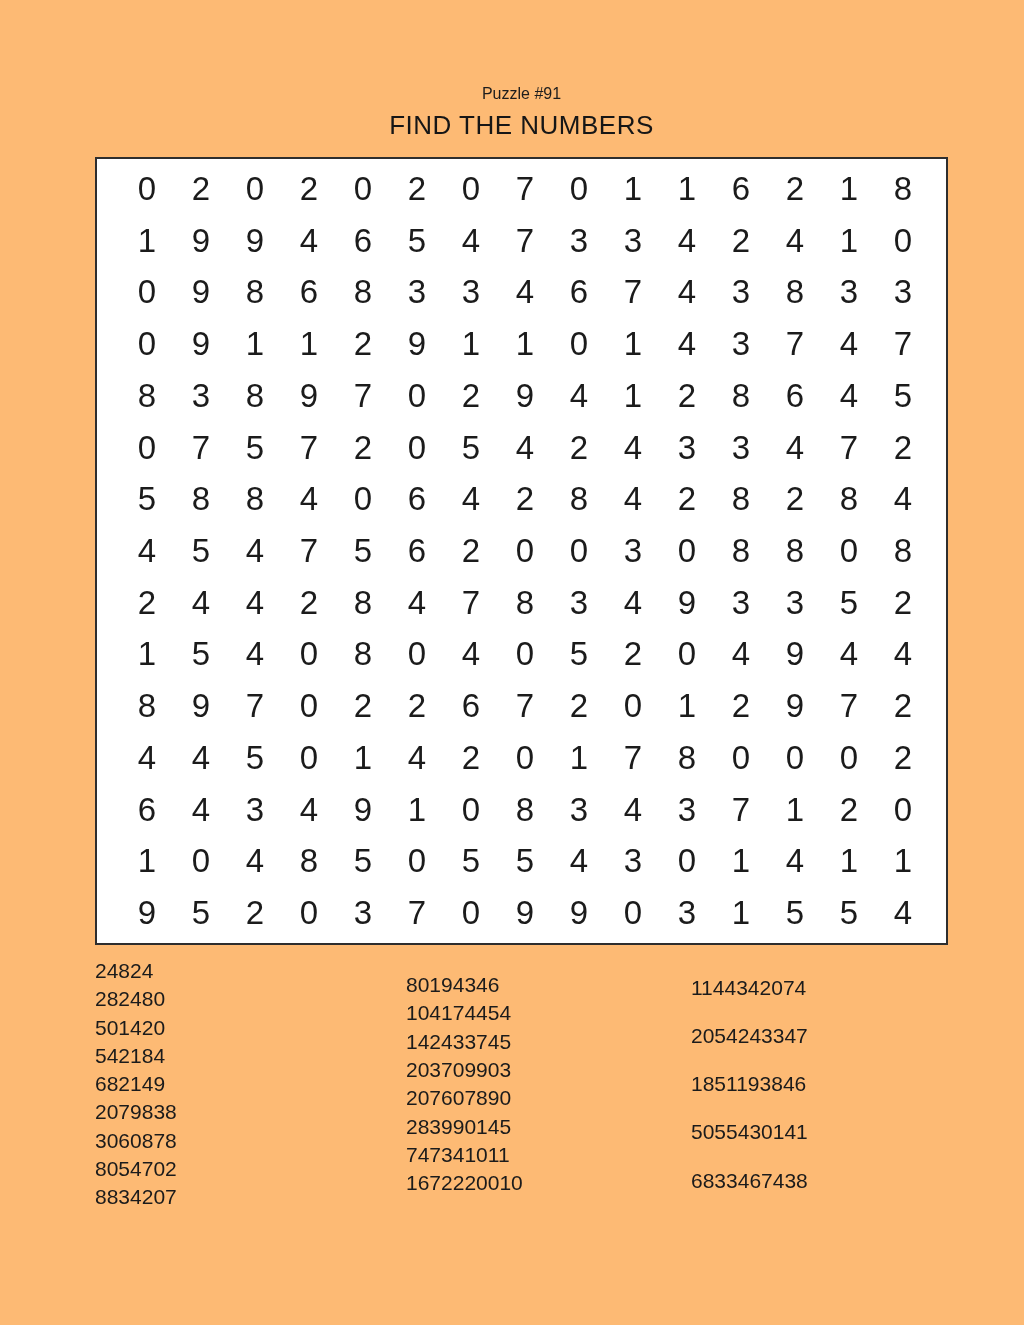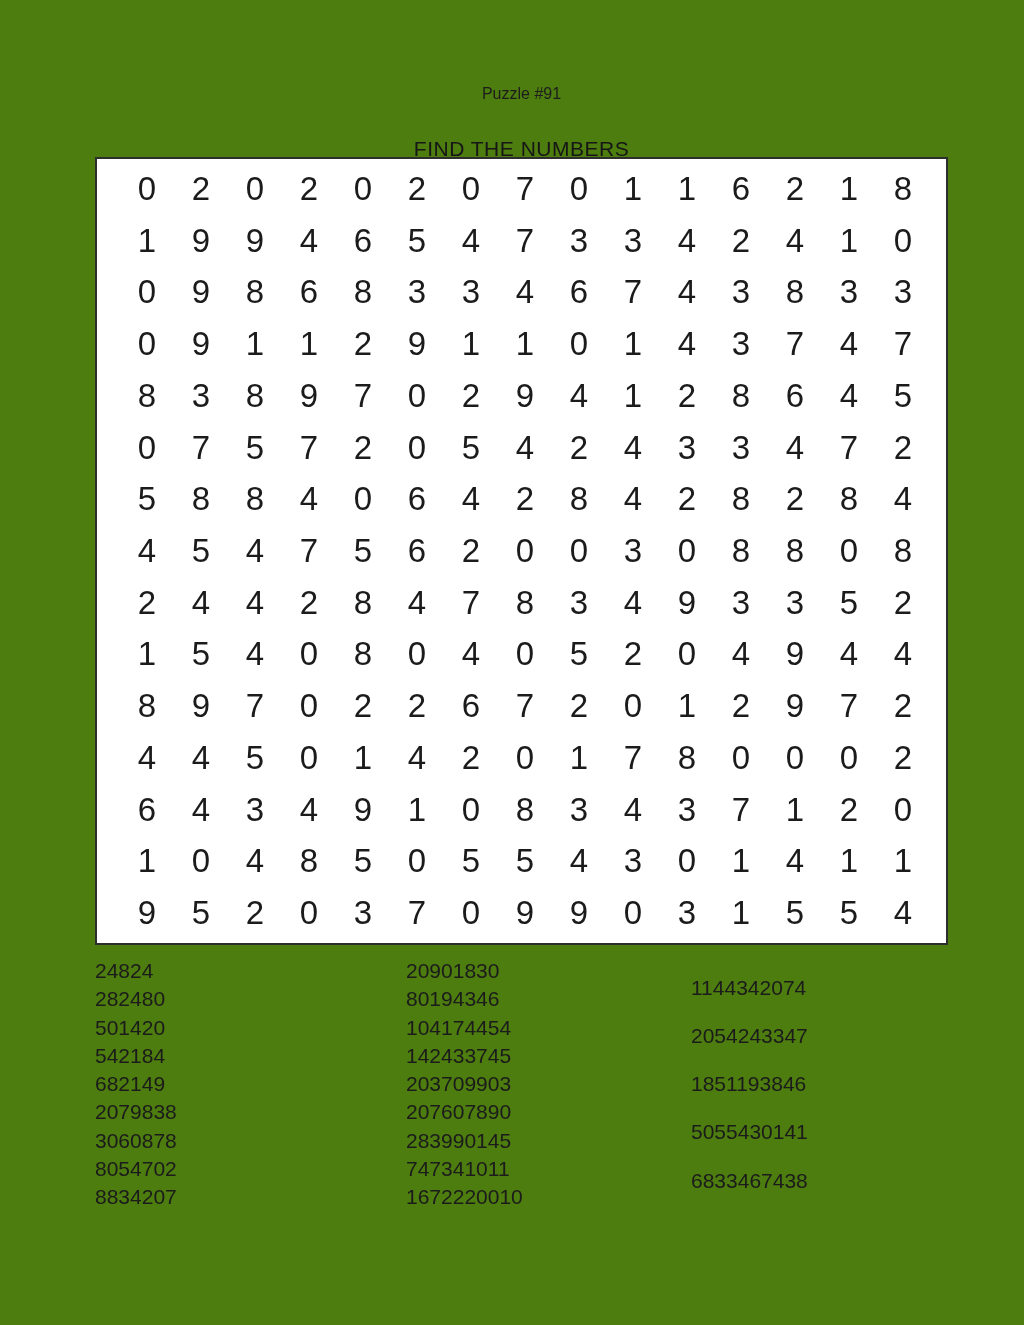--- a/index.html
+++ b/index.html
@@ -11,44 +11,43 @@
     width: 1024px;
     height: 1325px;
     position: relative;
     font-family: "Liberation Sans", sans-serif;
     color: #1d1d1d;
     -webkit-font-smoothing: antialiased;
   }
   .page {
     position: absolute;
     inset: 0;
-    background: #4d7c0f;
+    background: #fdba74;
   }
   .puzzle-number {
     position: absolute;
     top: 84px;
     left: 95px;
     width: 853px;
     text-align: center;
     font-size: 16px;
     line-height: 20px;
     color: #1d1d1d;
   }
   .puzzle-title {
     position: absolute;
     top: 108px;
     left: 95px;
     width: 853px;
     text-align: center;
-    font-size: 21px;
+    font-size: 26px;
     line-height: 34px;
     font-weight: 400;
     letter-spacing: 0.5px;
     color: #161616;
-    margin-top: 24px;
   }
   .grid-box {
     position: absolute;
     top: 157px;
     left: 95px;
     width: 853px;
     height: 788px;
     border: 2px solid #2e2e2e;
     box-sizing: border-box;
     background: #ffffff;
@@ -337,21 +336,20 @@
         <div class="list-item">282480</div>
         <div class="list-item">501420</div>
         <div class="list-item">542184</div>
         <div class="list-item">682149</div>
         <div class="list-item">2079838</div>
         <div class="list-item">3060878</div>
         <div class="list-item">8054702</div>
         <div class="list-item">8834207</div>
       </div>
       <div class="list-column list-column-2">
-        <div class="list-item">20901830</div>
         <div class="list-item">80194346</div>
         <div class="list-item">104174454</div>
         <div class="list-item">142433745</div>
         <div class="list-item">203709903</div>
         <div class="list-item">207607890</div>
         <div class="list-item">283990145</div>
         <div class="list-item">747341011</div>
         <div class="list-item">1672220010</div>
       </div>
       <div class="list-column list-column-3">

